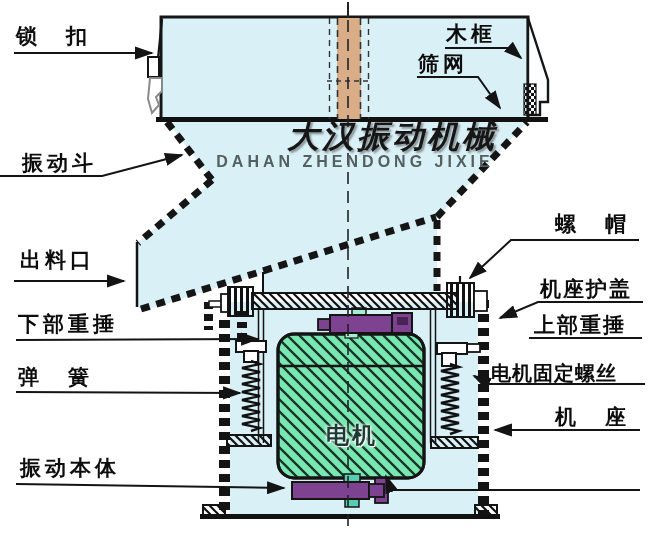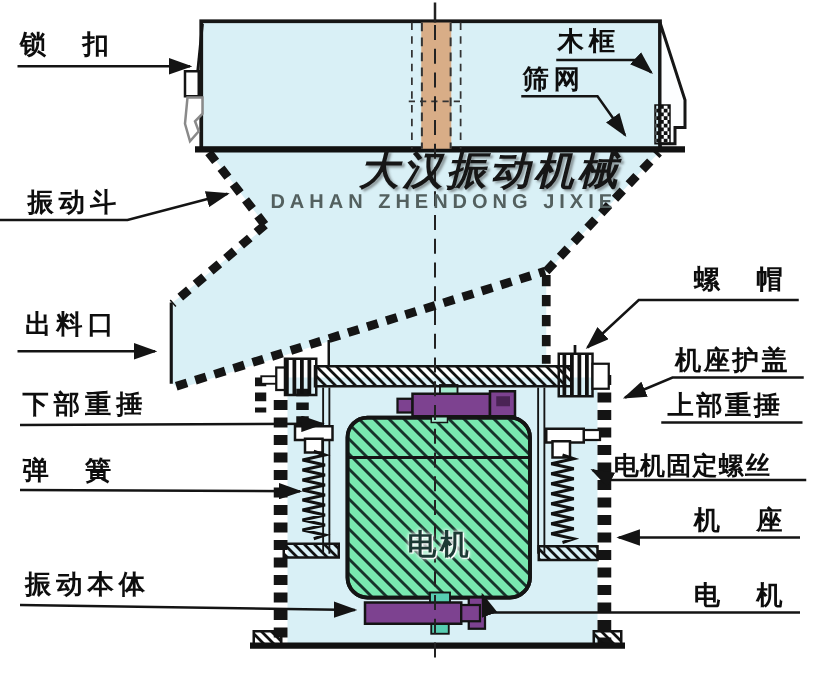--- a/index.html
+++ b/index.html
@@ -186,20 +186,19 @@
   <div class="lbl" style="left:18px;top:364px">弹　簧</div>
   <div class="lbl" style="left:20px;top:455px">振动本体</div>
 
   <div class="lbl" style="left:446px;top:21px">木框</div>
   <div class="lbl" style="left:418px;top:51px">筛网</div>
   <div class="lbl" style="left:555px;top:211px">螺　帽</div>
   <div class="lbl" style="left:534px;top:312px;letter-spacing:2px">上部重捶</div>
   <div class="lbl" style="left:540px;top:276px;letter-spacing:2px">机座护盖</div>
   <div class="lbl" style="left:555px;top:404px">机　座</div>
   <div class="lbl lbl-tight" style="left:491px;top:360px">电机固定螺丝</div>
-  <div class="lbl" style="left:555px;top:464px">电　机</div>
 
   <div class="brand-title">大汉振动机械</div>
   <div class="brand-sub">DAHAN ZHENDONG JIXIE</div>
 
   <div class="motor-text">电机</div>
 
 </div>
 
 </body></html>

